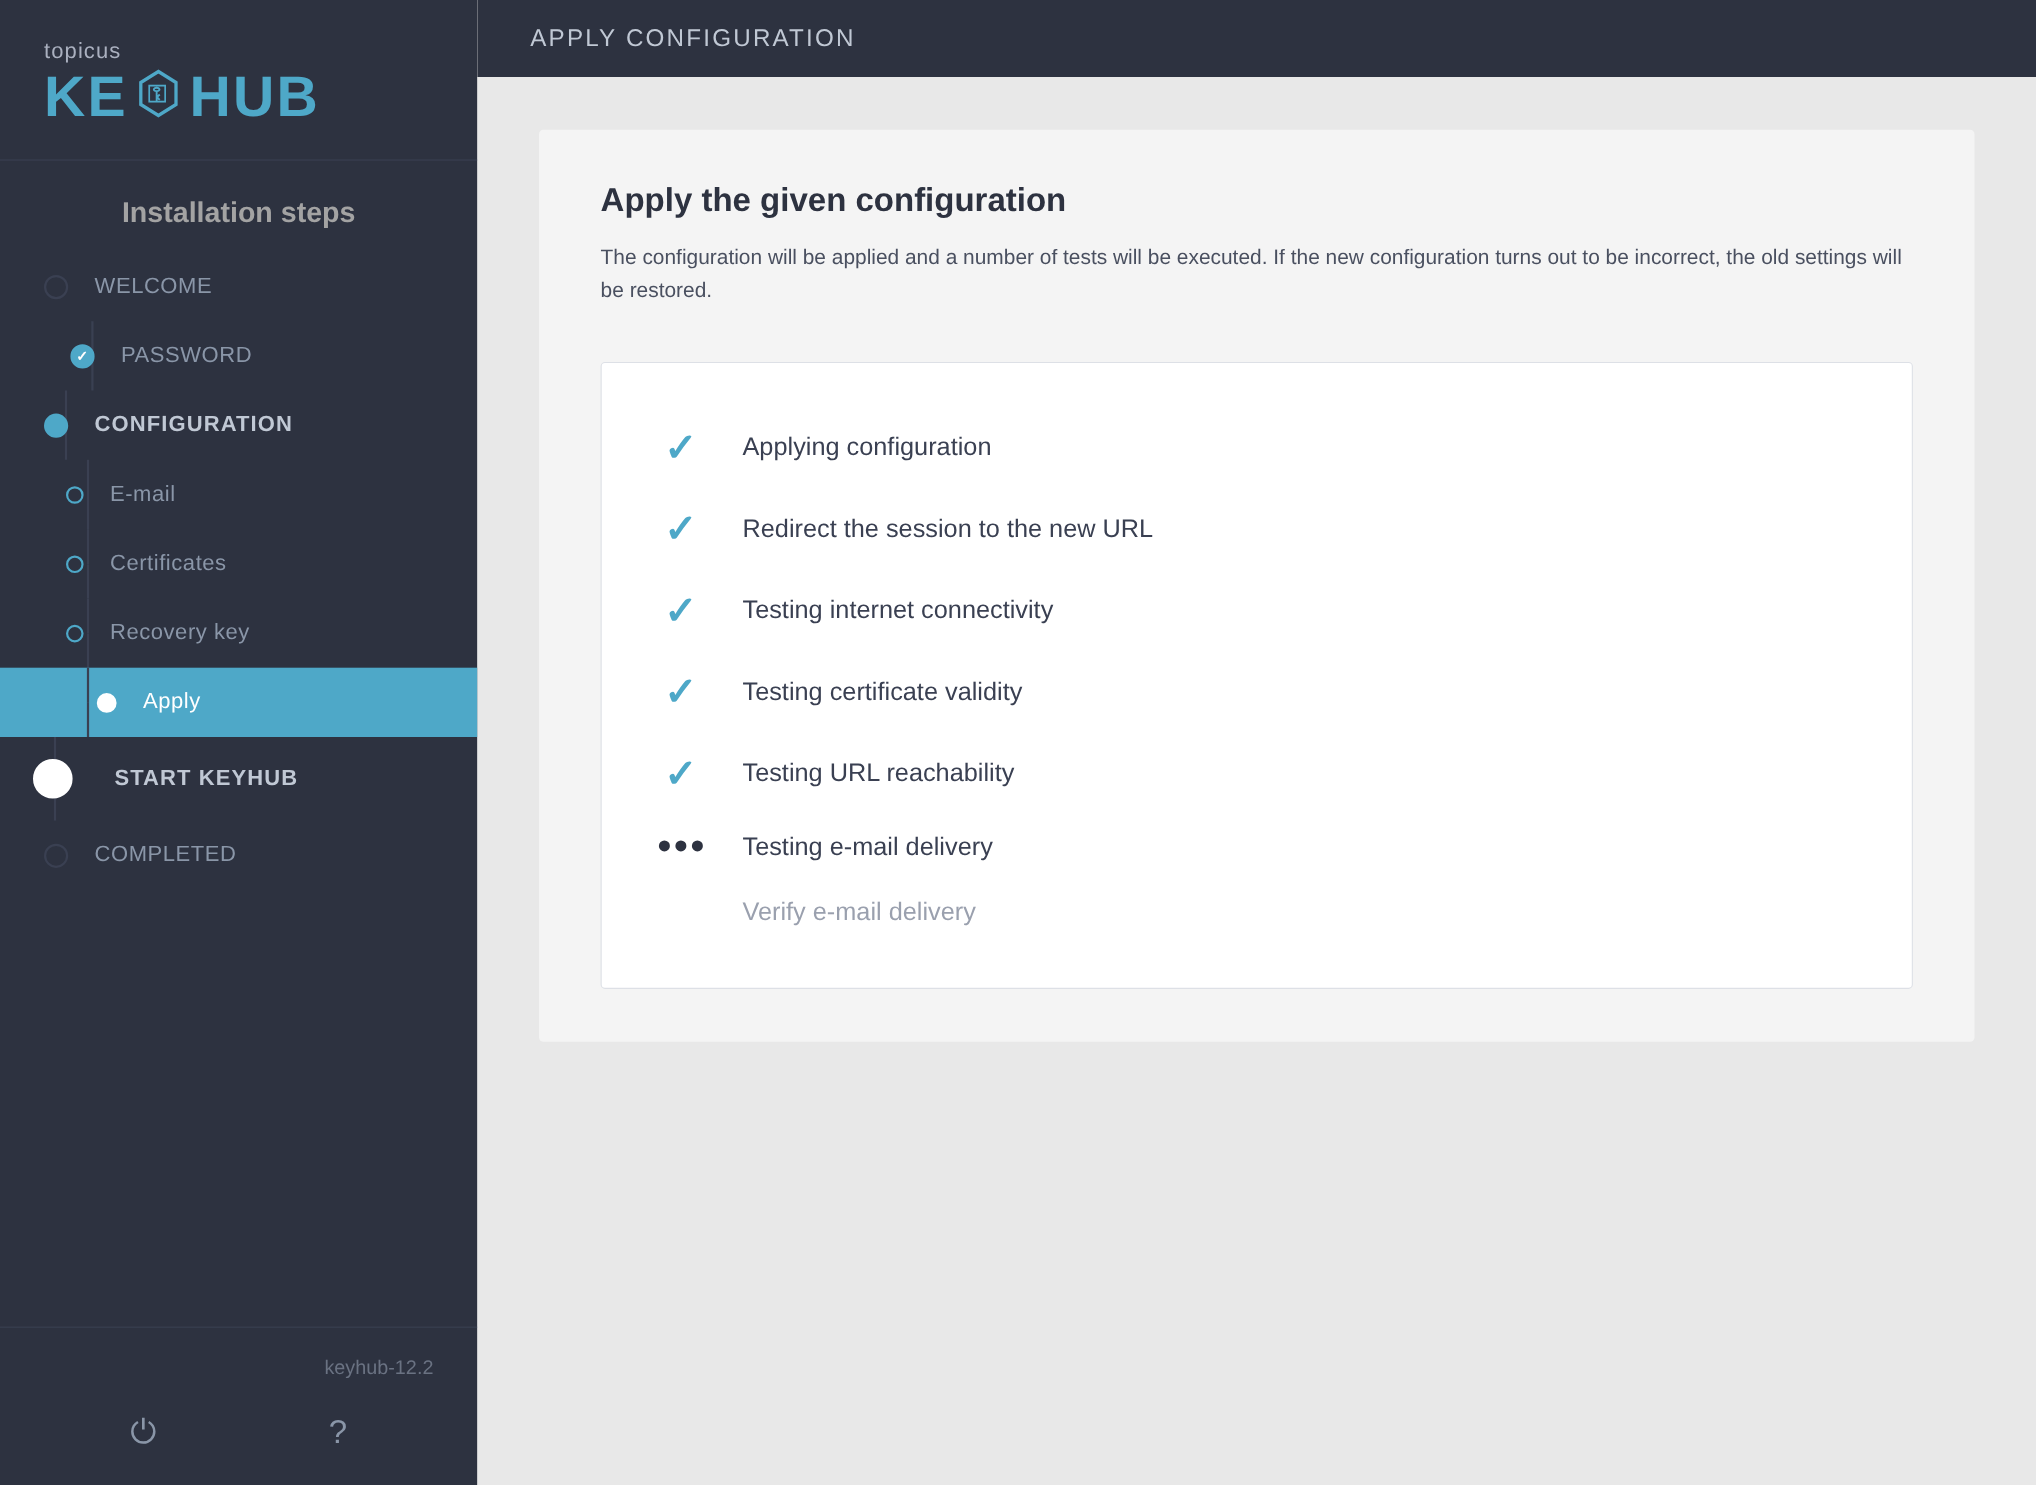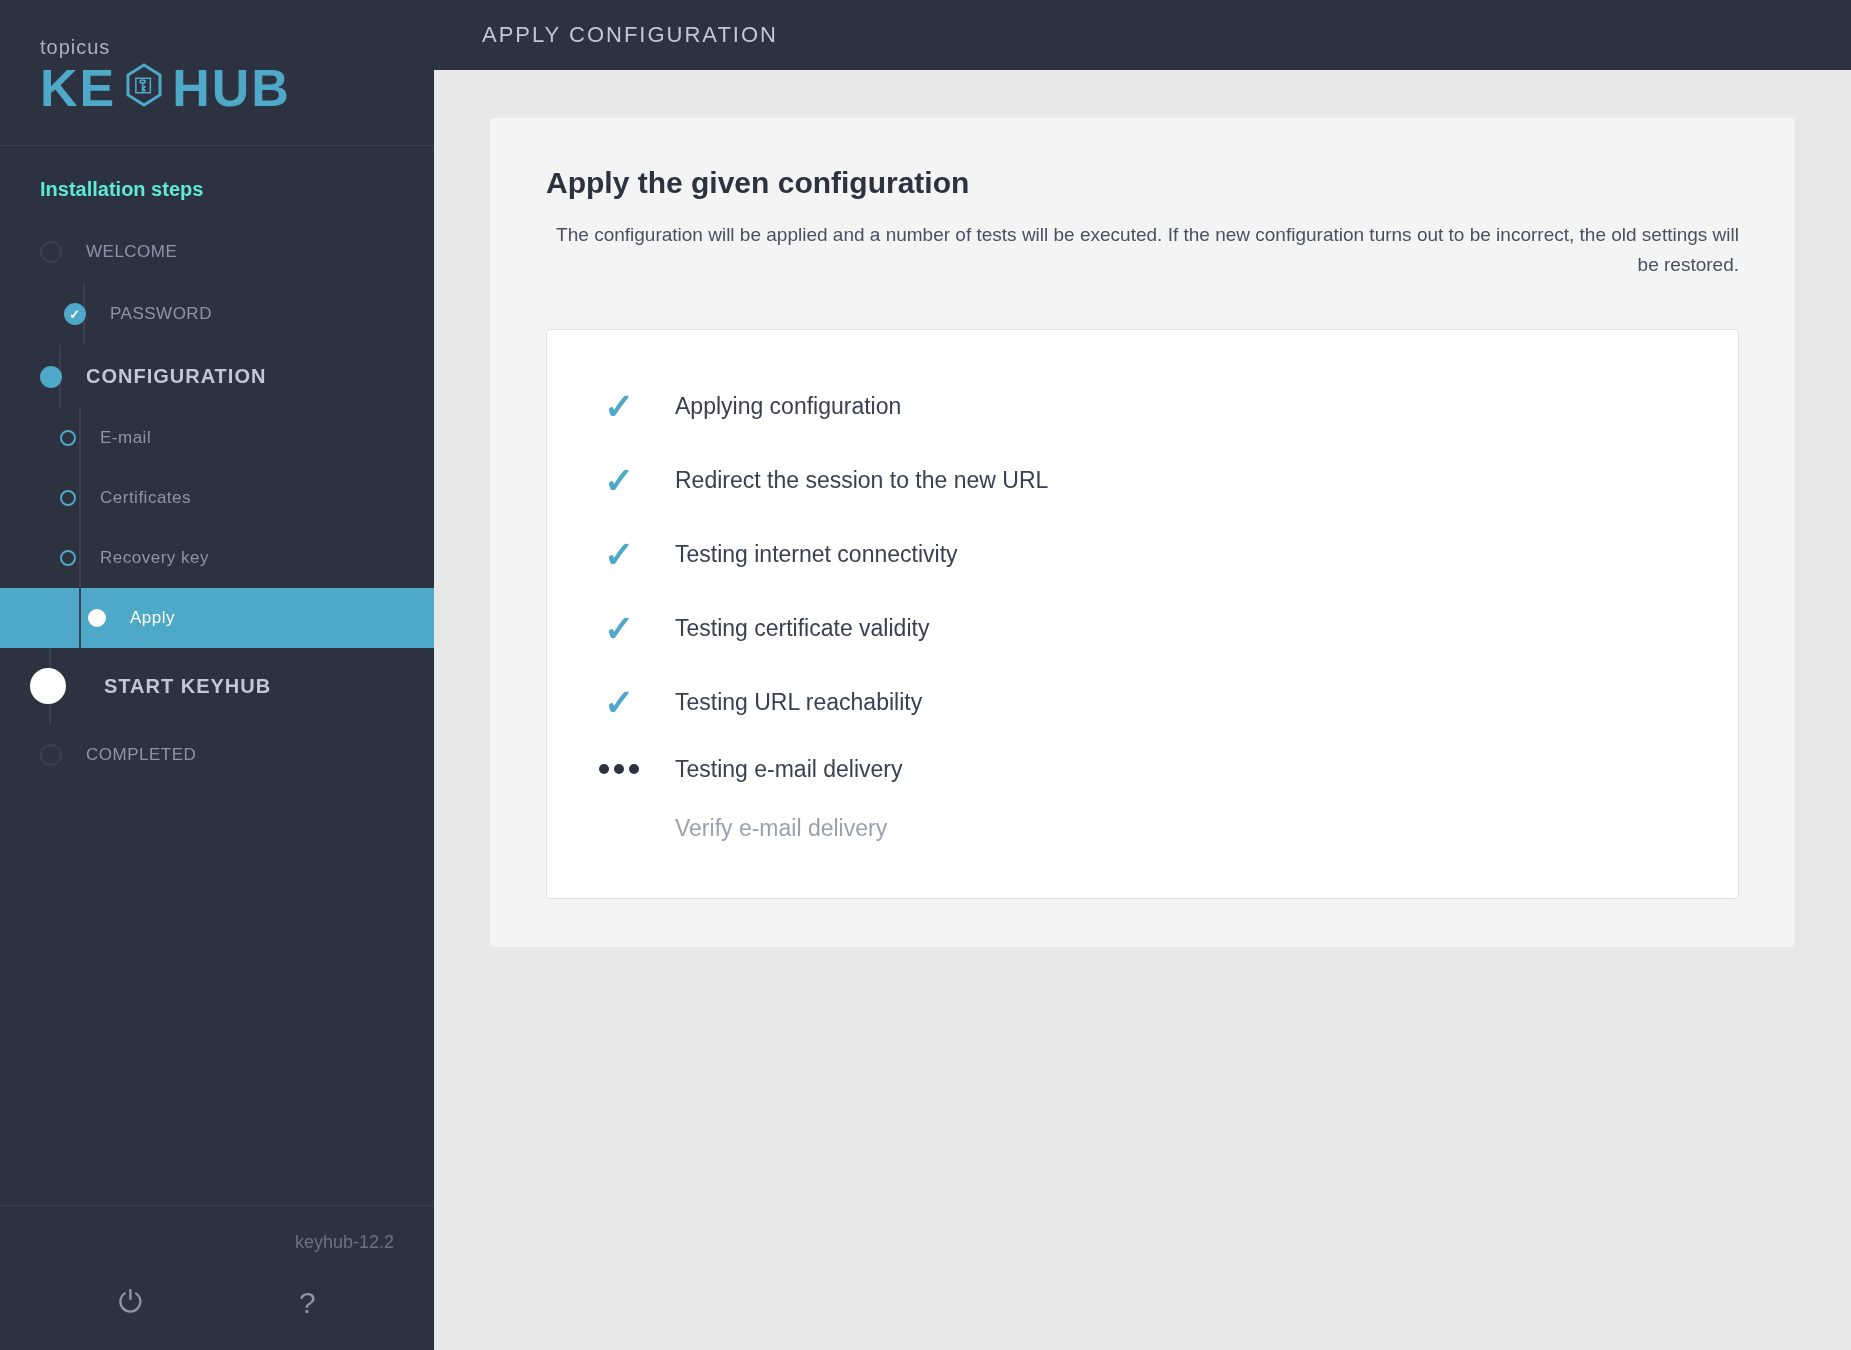--- a/index.html
+++ b/index.html
@@ -48,37 +48,38 @@
       align-items: center;
       font-size: 52px;
       font-weight: 700;
       color: #4ea8c8;
       letter-spacing: 2px;
       line-height: 1;
     }
 
     #install-steps-title {
       padding: 32px 40px 20px 40px;
-      font-size: 20px;
+      font-size: 26px;
       font-weight: 600;
-      color: #5eead4;
+      color: #a3a3a3;
+      text-align: center;
     }
 
     #steps-list {
       flex: 1;
       overflow-y: auto;
     }
 
     .step-item {
       display: flex;
       align-items: center;
       padding: 20px 40px;
       position: relative;
       color: #8a96a8;
-      font-size: 17px;
+      font-size: 20px;
       letter-spacing: 0.5px;
       cursor: pointer;
     }
 
     .step-item.active {
       background: #4ea8c8;
       color: #fff;
     }
 
     .step-item.section-header {
@@ -222,21 +223,20 @@
       font-weight: 700;
       color: #2d3240;
       margin-bottom: 20px;
     }
 
     #content-description {
       font-size: 19px;
       color: #4a5060;
       line-height: 1.6;
       margin-bottom: 48px;
-      text-align: right;
     }
 
     #steps-card {
       background: #ffffff;
       border-radius: 4px;
       border: 1px solid #dde0e6;
       padding: 40px 48px;
     }
 
     .task-row {

